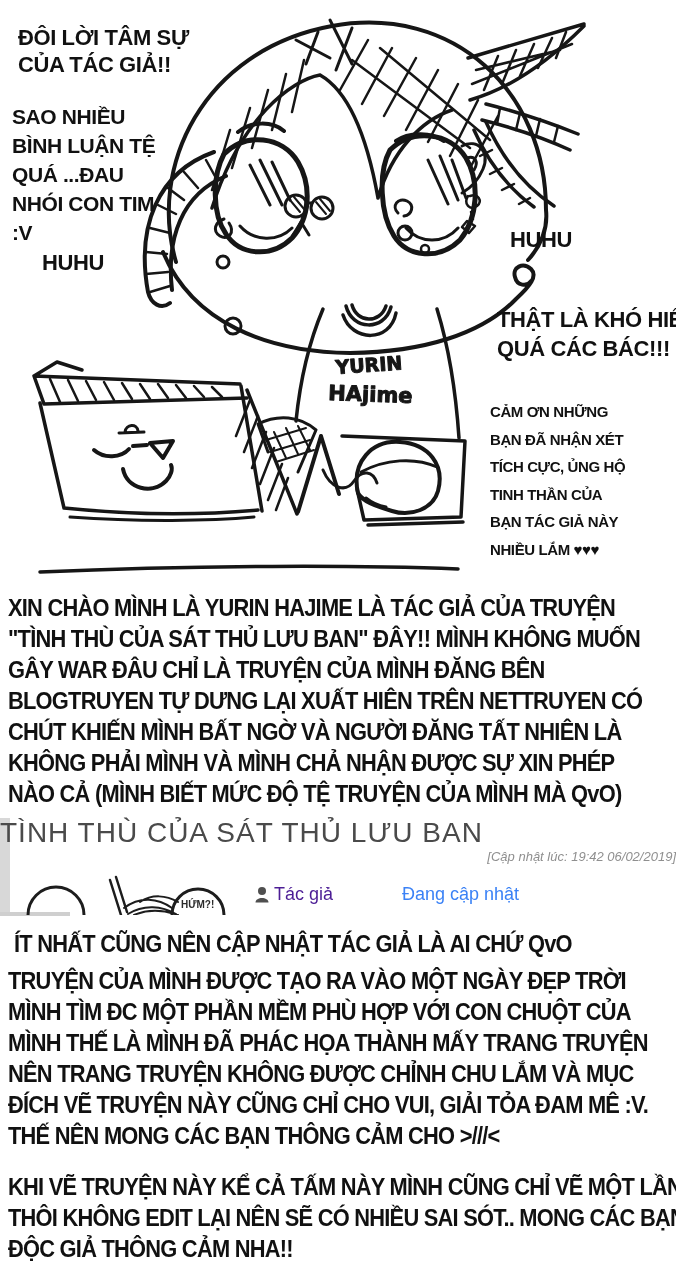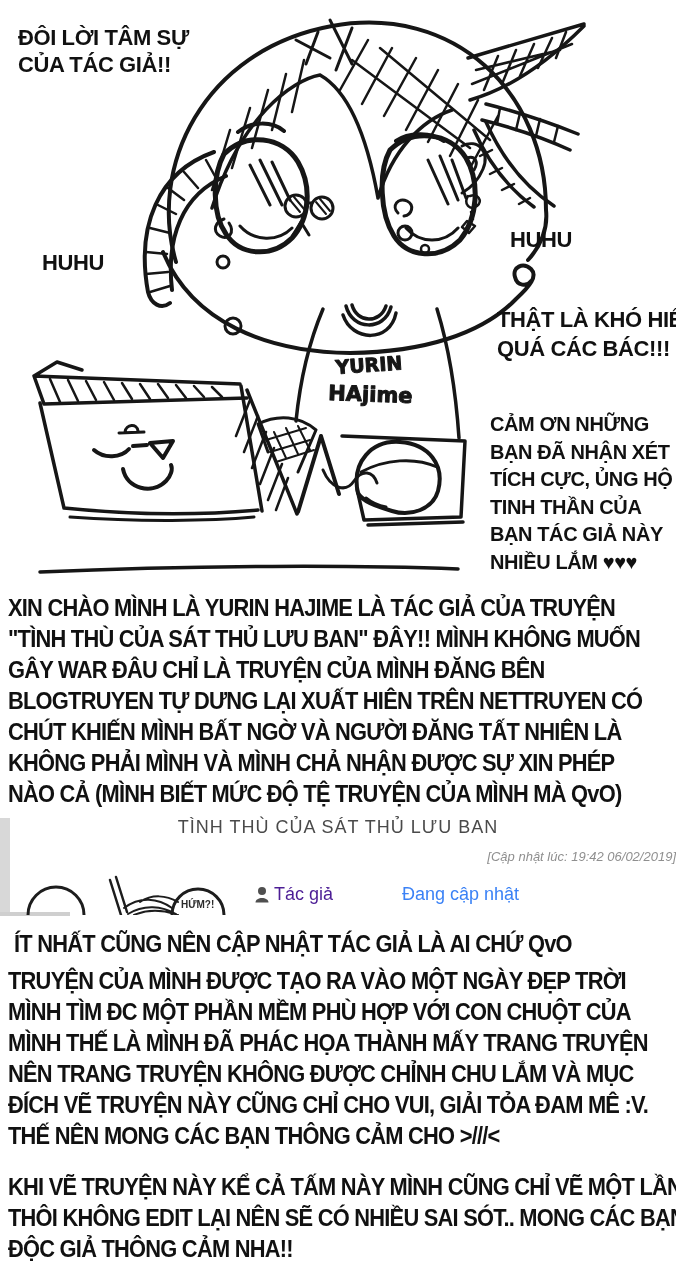--- a/index.html
+++ b/index.html
@@ -7,22 +7,22 @@
         font-family:"Liberation Sans",sans-serif;}
   .t{position:absolute;white-space:pre;color:#111;font-weight:bold;
      font-family:"Liberation Sans",sans-serif;letter-spacing:-0.4px;}
   .para{font-size:23px;line-height:31px;letter-spacing:-0.8px;
         transform:scaleX(.95);transform-origin:0 0;}
   .doodle{position:absolute;left:0;top:0;}
   .doodle path,.doodle circle,.doodle line{vector-effect:none;}
   .embed{position:absolute;left:0;top:815px;width:676px;height:100px;}
   .embed-bar{position:absolute;left:0;top:3px;width:10px;height:97px;background:#d8d8d8;}
   .embed-smudge{position:absolute;left:0;top:97px;width:70px;height:4px;background:#cfcfcf;}
-  .embed-title{position:absolute;left:0;top:2px;width:676px;text-align:center;
-               font-size:18px;letter-spacing:1px;color:#4a4a4a;font-weight:normal;white-space:pre;}
+  .embed-title{position:absolute;left:0;top:2px;width:676px;text-align:left;
+               font-size:28px;letter-spacing:1px;color:#4a4a4a;font-weight:normal;white-space:pre;}
   .embed-updated{position:absolute;left:0;top:34px;width:676px;text-align:right;
                  font-style:italic;font-size:13px;color:#8f8f8f;white-space:pre;}
   .author-row-label{position:absolute;left:274px;top:69px;font-size:18px;color:#4c1d95;white-space:pre;}
   .author-row-value{position:absolute;left:402px;top:69px;font-size:18px;color:#3b82f6;white-space:pre;text-align:right;}
   .person{position:absolute;left:254px;top:71px;}
   .thumbs{position:absolute;left:20px;top:53px;}
   .shirt-text{font-family:"DejaVu Sans",sans-serif;fill:#161616;font-weight:bold;}
 </style>
 </head>
 <body>
@@ -107,29 +107,34 @@
       <path stroke-width="4" d="M358 493 C351 462 372 440 400 442 C429 444 445 465 438 491 C433 509 411 517 392 511 C375 506 362 501 358 493"></path>
       <path stroke-width="3" d="M361 472 C385 459 415 457 437 467 M366 498 C372 503 380 506 386 507"></path>
     </g>
 
     <path stroke-width="3.5" d="M40 572 C200 565 360 565 458 569"></path>
   </svg>
 
   <div class="t" style="left:18px;top:24px;font-size:22px;line-height:27px;">ĐÔI LỜI TÂM SỰ
 CỦA TÁC GIẢ!!</div>
 
+  <div class="t" style="left:12px;top:102px;font-size:21px;line-height:29px;">SAO NHIỀU
+BÌNH LUẬN TỆ
+QUÁ ...ĐAU
+NHÓI CON TIM
+:V</div>
 
   <div class="t" style="left:42px;top:250px;font-size:22px;">HUHU</div>
 
   <div class="t" style="left:510px;top:227px;font-size:22px;">HUHU</div>
 
   <div class="t" style="left:457px;top:305px;font-size:22px;line-height:29px;margin-left:40px;">THẬT LÀ KHÓ HIỂU
 QUÁ CÁC BÁC!!!</div>
 
-  <div class="t" style="left:490px;top:411px;font-size:20px;line-height:27.5px;">CẢM ƠN NHỮNG
+  <div class="t" style="left:490px;top:398px;font-size:15px;line-height:27.5px;">CẢM ƠN NHỮNG
 BẠN ĐÃ NHẬN XÉT
 TÍCH CỰC, ỦNG HỘ
 TINH THẦN CỦA
 BẠN TÁC GIẢ NÀY
 NHIỀU LẮM ♥♥♥</div>
 
   <div class="t para" style="left:8px;top:593px;">XIN CHÀO MÌNH LÀ YURIN HAJIME LÀ TÁC GIẢ CỦA TRUYỆN
 "TÌNH THÙ CỦA SÁT THỦ LƯU BAN" ĐÂY!! MÌNH KHÔNG MUỐN
 GÂY WAR ĐÂU CHỈ LÀ TRUYỆN CỦA MÌNH ĐĂNG BÊN
 BLOGTRUYEN TỰ DƯNG LẠI XUẤT HIÊN TRÊN NETTRUYEN CÓ

